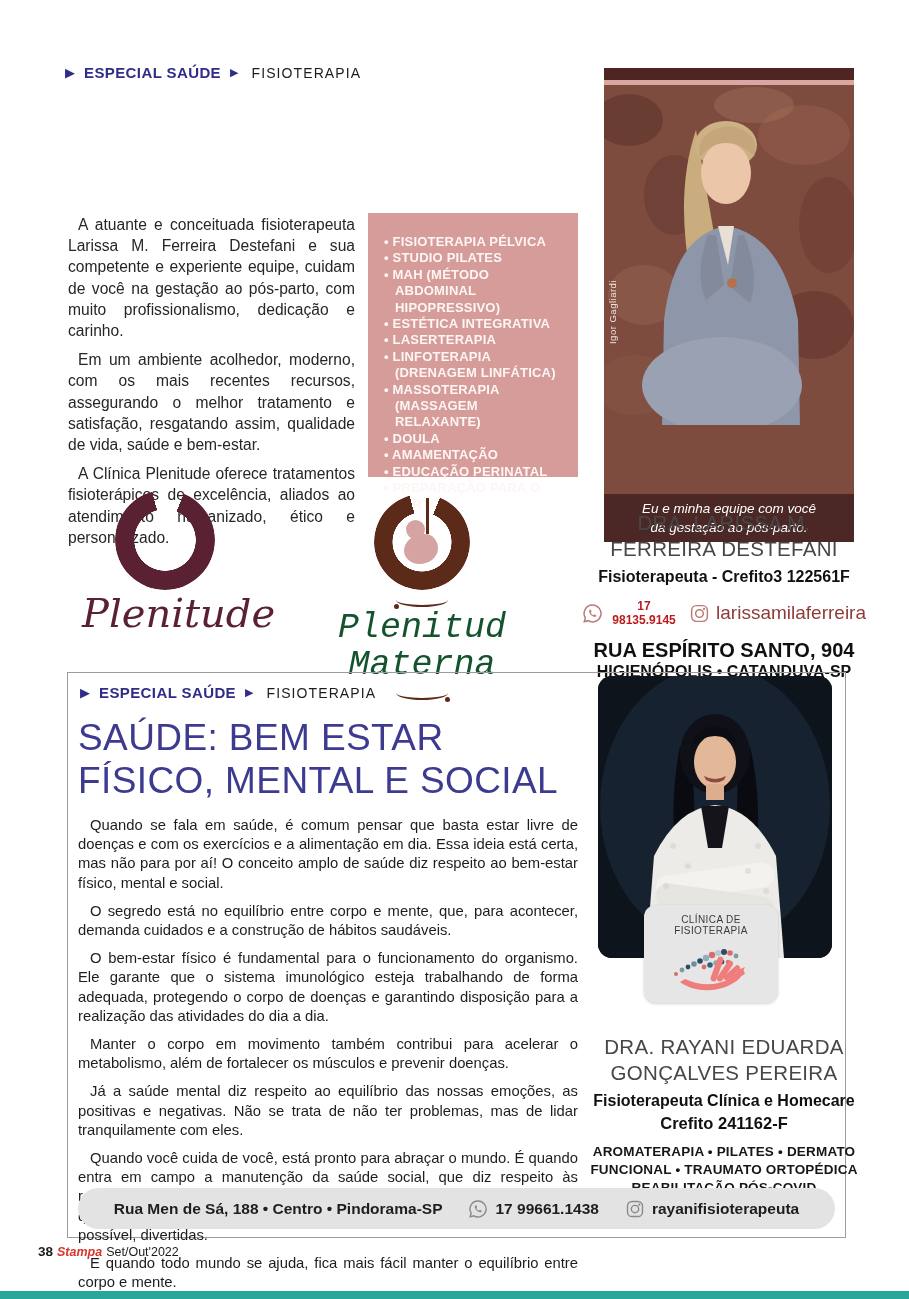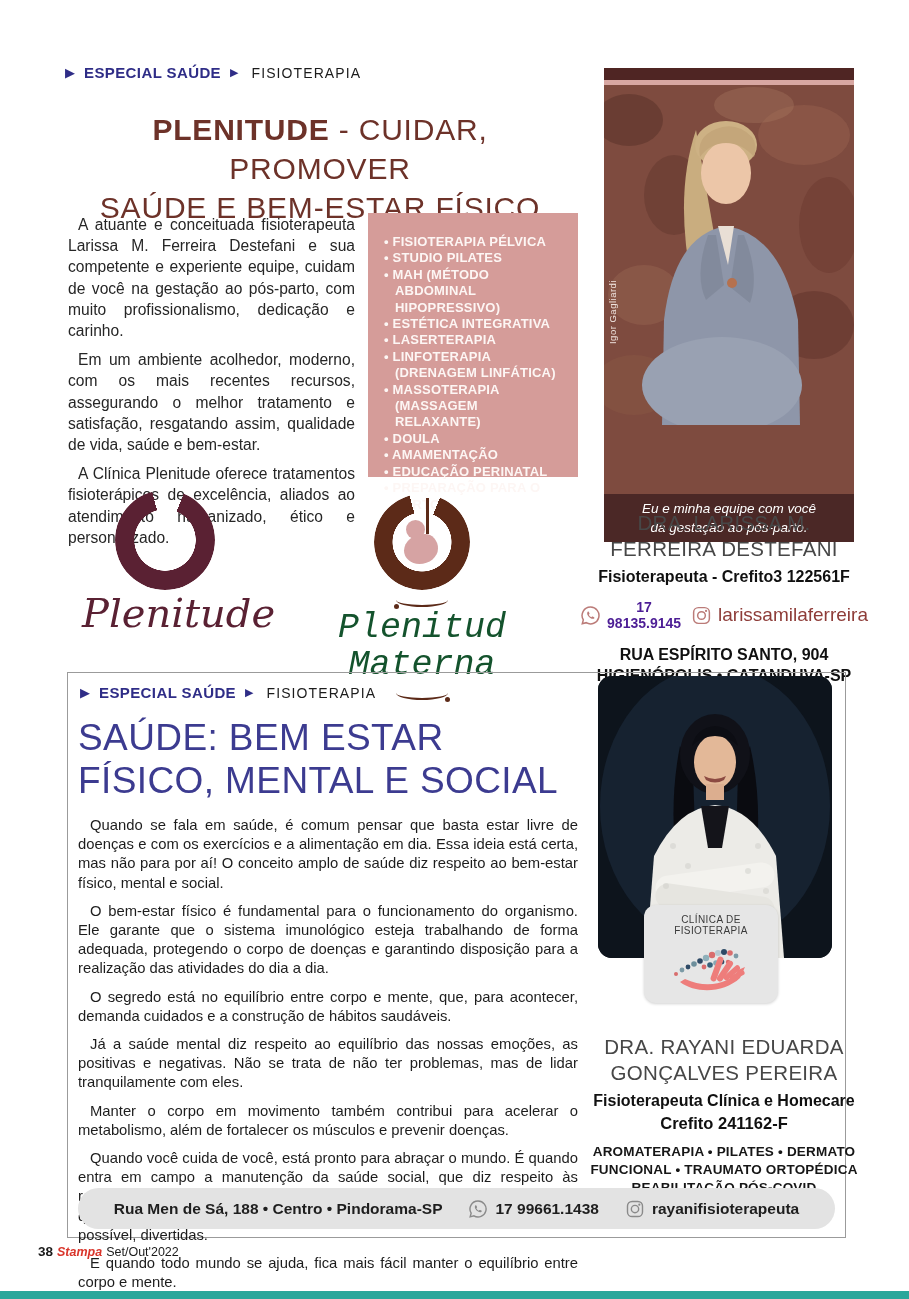--- a/index.html
+++ b/index.html
@@ -64,23 +64,23 @@
             background:#5c2a18;bottom:-4px;}
   .flourish.left::after{left:-2px;}
   .flourish.right::after{right:-2px;}
 
   
   .contact{position:absolute;width:284px;text-align:center;margin-top:16px;}
   .contact .name{color:#474747;font-size:20.5px;line-height:26px;letter-spacing:.3px;}
   .contact .role{color:#101010;font-weight:bold;font-size:16px;margin-top:6px;}
   .contact .crefito{color:#101010;font-weight:bold;font-size:16.5px;margin-top:4px;}
   .contact .row{display:flex;justify-content:center;align-items:center;gap:10px;margin-top:13px;}
-  .contact .phone{color:#4c1d95;font-weight:bold;font-size:14px;}
+  .contact .phone{color:#b91c1c;font-weight:bold;font-size:12px;}
   .contact .handle{color:#8e3c38;font-size:19px;}
-  .contact .addr{color:#101010;font-weight:bold;font-size:16px;line-height:21px;margin-top:13px;}
+  .contact .addr{color:#101010;font-weight:bold;font-size:20px;line-height:21px;margin-top:13px;}
   .contact .addr2{color:#101010;font-weight:bold;font-size:16px;line-height:21px;}
   .contact .specialties{color:#161616;font-weight:bold;font-size:13.5px;line-height:18px;margin-top:10px;letter-spacing:.2px;}
   .icon-rose{color:#bb7b78;display:inline-flex;}
   .icon-gray{color:#8a8a8a;display:inline-flex;}
 
   
   .art2-box{position:absolute;left:67px;top:672px;width:779px;height:566px;
             border:1px solid #9b9b9b;box-sizing:border-box;}
   .eyebrow.e2{left:80px;top:684px;}
   .title2{position:absolute;left:78px;top:716px;margin:0;font-weight:normal;
@@ -112,23 +112,20 @@
 
 <div class="page">
 
   <div class="eyebrow" style="left:65px;top:64px;">
     <span class="tri">▶</span>
     <span class="section">ESPECIAL SAÚDE</span>
     <span class="tri small">▶</span>
     <span class="topic">FISIOTERAPIA</span>
   </div>
 
-  <h1 class="title1"><span class="t-bold">PLENITUDE</span><span> - CUIDAR, PROMOVER</span><br>
-    <span>SAÚDE E BEM-ESTAR FÍSICO</span>
-  </h1>
 
   <div class="body1">
     <p>A atuante e conceituada fisioterapeuta Larissa M. Ferreira Destefani e sua competente e experiente equipe, cuidam de você na gestação ao pós-parto, com muito profissionalismo, dedicação e carinho.</p>
     <p>Em um ambiente acolhedor, moderno, com os mais recentes recursos, assegurando o melhor tratamento e satisfação, resgatando assim, qualidade de vida, saúde e bem-estar.</p>
     <p>A Clínica Plenitude oferece tratamentos fisioterápicos de excelência, aliados ao atendimento humanizado, ético e personalizado.</p>
   </div>
 
   <aside class="services">
     <ul>
       <li>FISIOTERAPIA PÉLVICA</li>
@@ -235,24 +232,24 @@
     <span class="topic">FISIOTERAPIA</span>
   </div>
 
   <h2 class="title2">
     <span>SAÚDE: BEM ESTAR</span><br>
     <span>FÍSICO, MENTAL E SOCIAL</span>
   </h2>
 
   <div class="body2">
     <p>Quando se fala em saúde, é comum pensar que basta estar livre de doenças e com os exercícios e a alimentação em dia. Essa ideia está certa, mas não para por aí! O conceito amplo de saúde diz respeito ao bem-estar físico, mental e social.</p>
+    <p>O segredo está no equilíbrio entre corpo e mente, que, para acontecer, demanda cuidados e a construção de hábitos saudáveis.</p>
     <p>O bem-estar físico é fundamental para o funcionamento do organismo. Ele garante que o sistema imunológico esteja trabalhando de forma adequada, protegendo o corpo de doenças e garantindo disposição para a realização das atividades do dia a dia.</p>
-    <p>O segredo está no equilíbrio entre corpo e mente, que, para acontecer, demanda cuidados e a construção de hábitos saudáveis.</p>
+    <p>Manter o corpo em movimento também contribui para acelerar o metabolismo, além de fortalecer os músculos e prevenir doenças.</p>
     <p>Já a saúde mental diz respeito ao equilíbrio das nossas emoções, as positivas e negativas. Não se trata de não ter problemas, mas de lidar tranquilamente com eles.</p>
-    <p>Manter o corpo em movimento também contribui para acelerar o metabolismo, além de fortalecer os músculos e prevenir doenças.</p>
     <p>Quando você cuida de você, está pronto para abraçar o mundo. É quando entra em campo a manutenção da saúde social, que diz respeito às relações familiares, de amizade, trabalho ou mesmo com a comunidade em que vive. Trata-se de manter interações saudáveis, respeitosas e, quando possível, divertidas.</p>
     <p>E quando todo mundo se ajuda, fica mais fácil manter o equilíbrio entre corpo e mente.</p>
   </div>
 
   <figure class="photo2">
     <svg width="234" height="282" viewBox="0 0 234 282" preserveAspectRatio="none">
       <rect width="234" height="282" fill="#0d141c"></rect>
       <ellipse cx="117" cy="130" rx="115" ry="140" fill="#22344a" opacity=".45"></ellipse>
       <path d="M82 70 Q70 130 80 200 L100 245 L95 95 Z" fill="#0a0b10"></path>
       <path d="M152 70 Q166 130 156 205 L136 248 L140 95 Z" fill="#0a0b10"></path>

